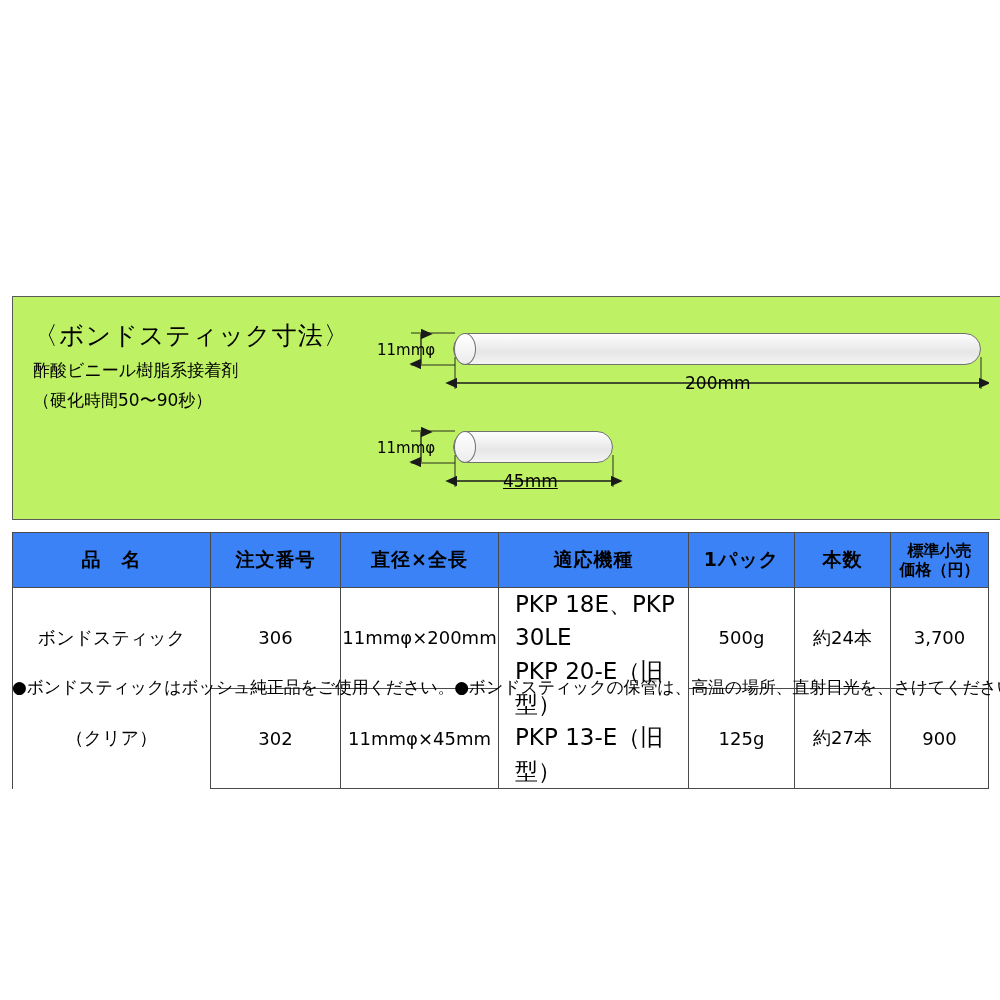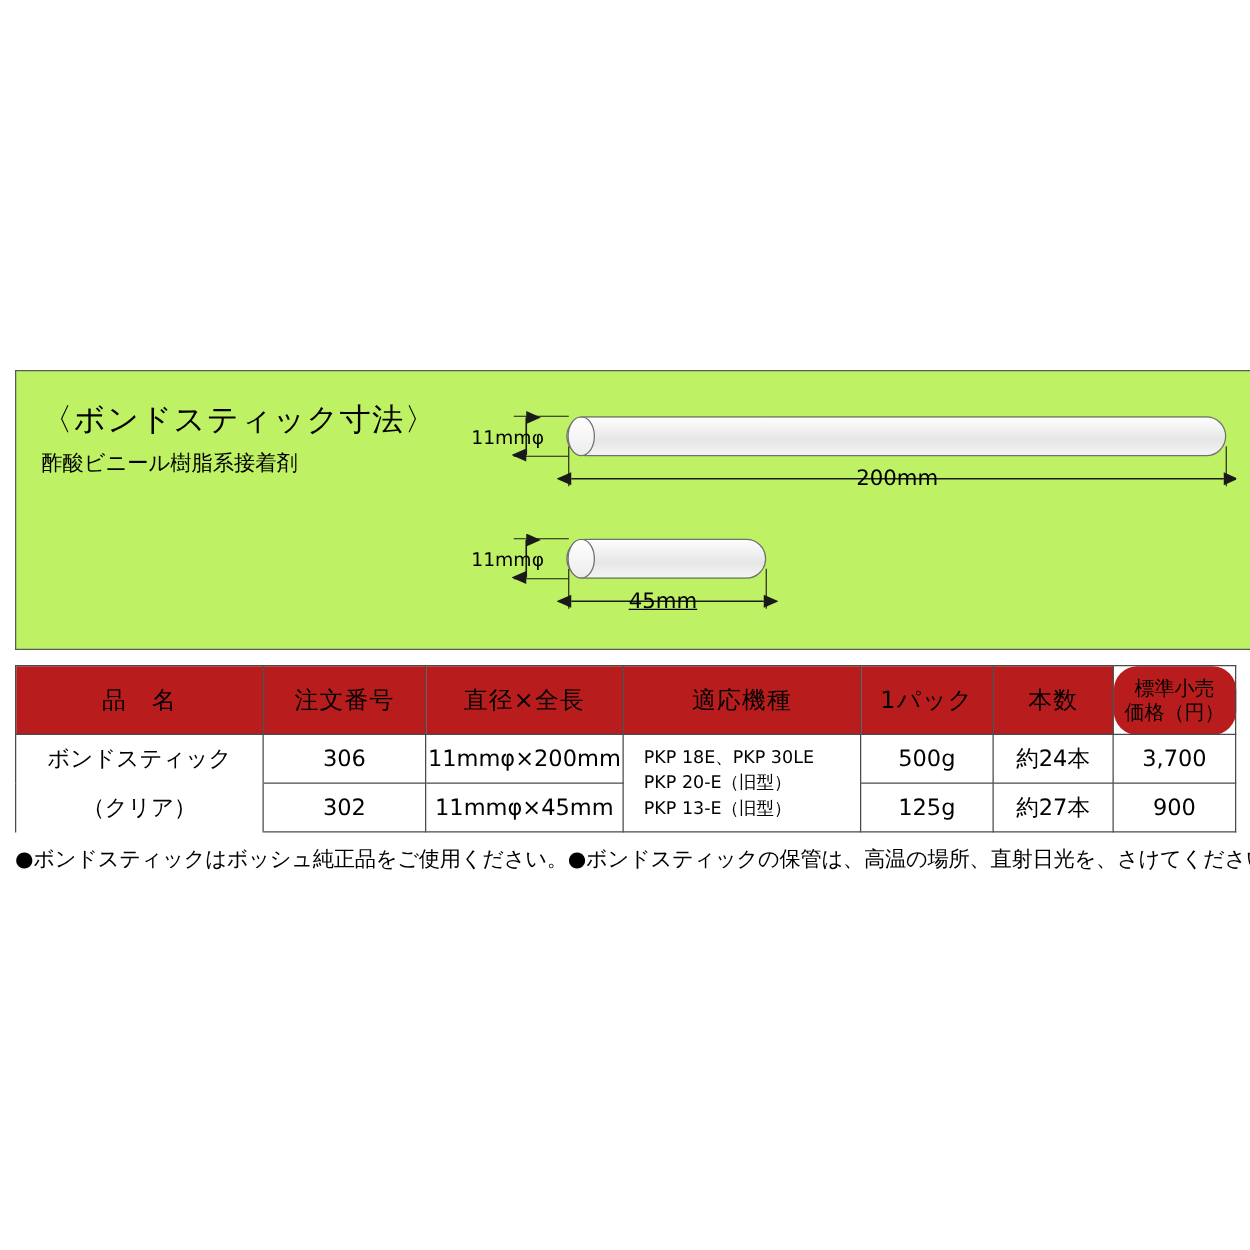--- a/index.html
+++ b/index.html
@@ -143,31 +143,30 @@
     table-layout: fixed;
     font-size: 17px;
   }
   .spec-table th, .spec-table td {
     border: 1px solid #4a4a4a;
     text-align: center;
     vertical-align: middle;
     padding: 0;
   }
   .spec-table thead th {
-    background: #b91c1c;
+    background: #3b82f6;
     height: 54px;
-    font-weight: normal;
+    font-weight: bold;
     font-size: 19px;
     letter-spacing: 1px;
   }
   .spec-table thead th.small-head {
     font-size: 16px;
     line-height: 1.2;
     letter-spacing: 0;
-    border-radius: 19px;
   }
   .spec-table tbody td {
     height: 38px;
     font-size: 18px;
     margin-left: 44px;
   }
   .spec-table tbody td.name-cell {
     font-size: 18px;
     text-align: center;
     border-bottom: none;
@@ -175,21 +174,21 @@
   }
   .spec-table tbody td.name-cell-top {
     border-bottom: none;
   }
   .spec-table tbody td.name-cell-bot {
     border-top: none;
   }
   .spec-table tbody td.models-cell {
     text-align: left;
     padding-left: 16px;
-    font-size: 14px;
+    font-size: 23px;
     line-height: 1.45;
   }
 
   
   .footnote {
     position: absolute;
     left: 12px;
     top: 676px;
     width: 980px;
     font-size: 17px;
@@ -199,20 +198,21 @@
 </style>
 </head>
 <body>
 
 <div id="page">
 
   <div class="diagram-panel">
 
     <div class="diagram-title">〈ボンドスティック寸法〉</div>
     <div class="diagram-sub1">酢酸ビニール樹脂系接着剤</div>
+    <div class="diagram-sub2">（硬化時間50〜90秒）</div>
 
     <div class="stick-long">
       <div class="cap"></div>
     </div>
 
     <div class="stick-short">
       <div class="cap"></div>
     </div>
 
     <svg class="svg-overlay" viewBox="0 0 976 224">

